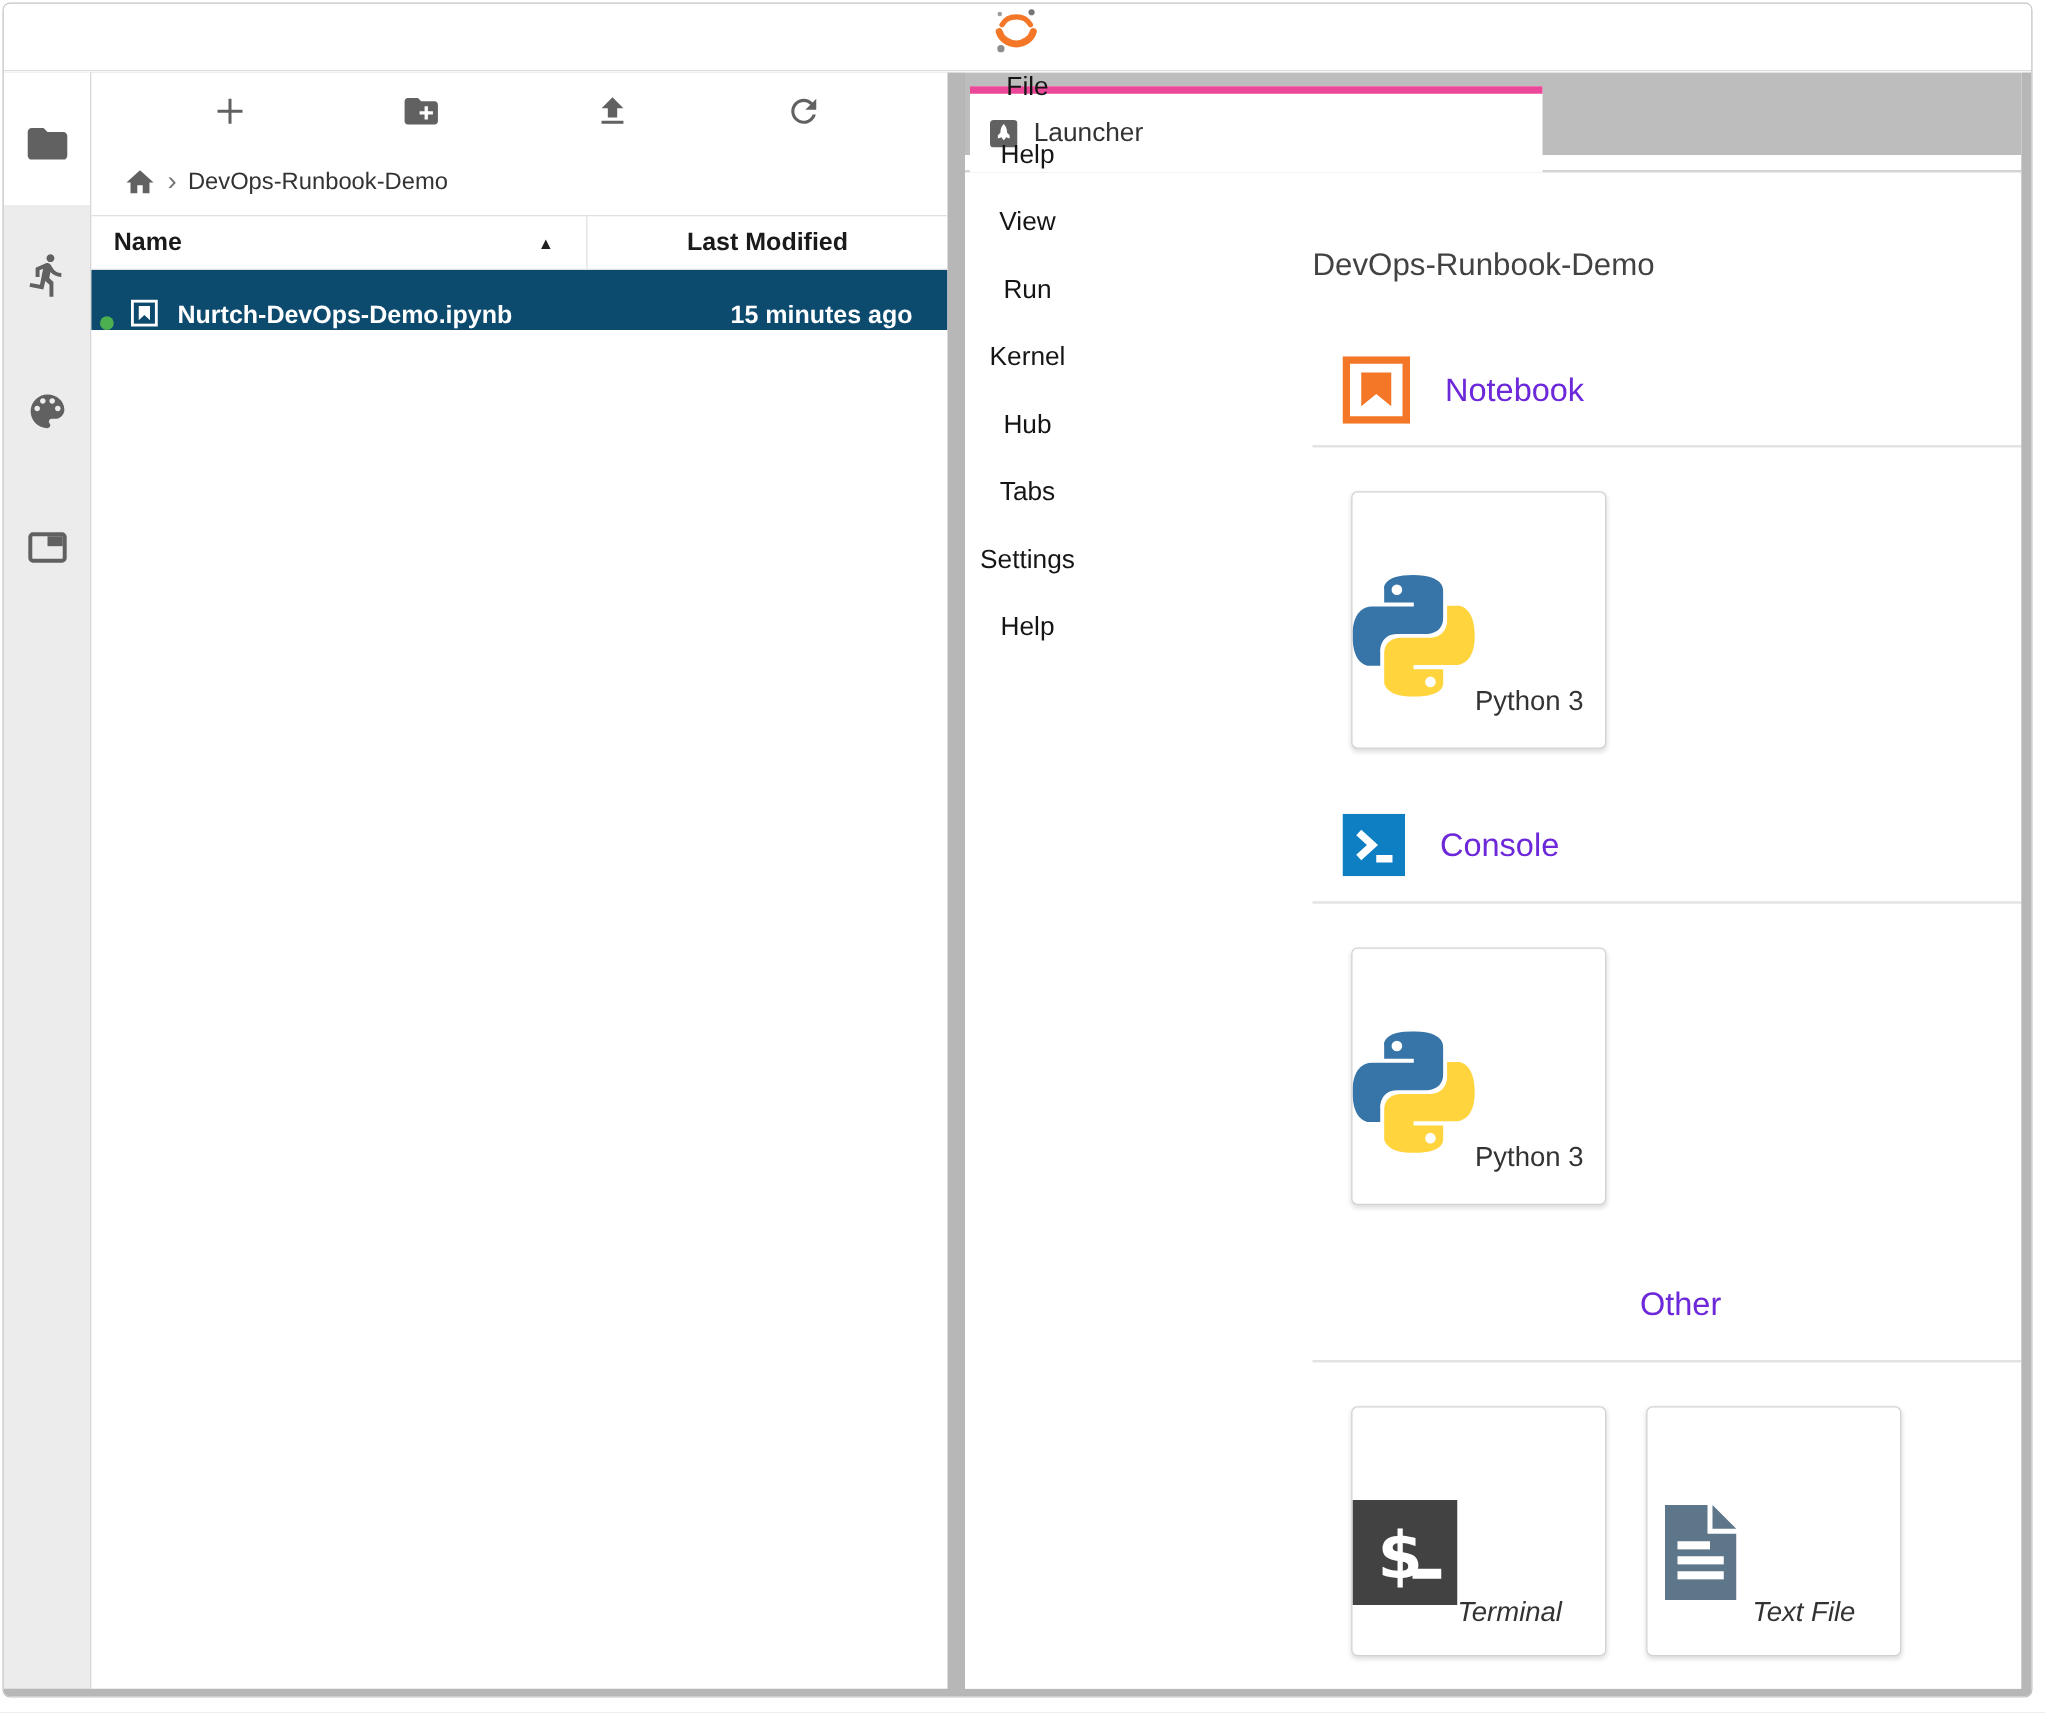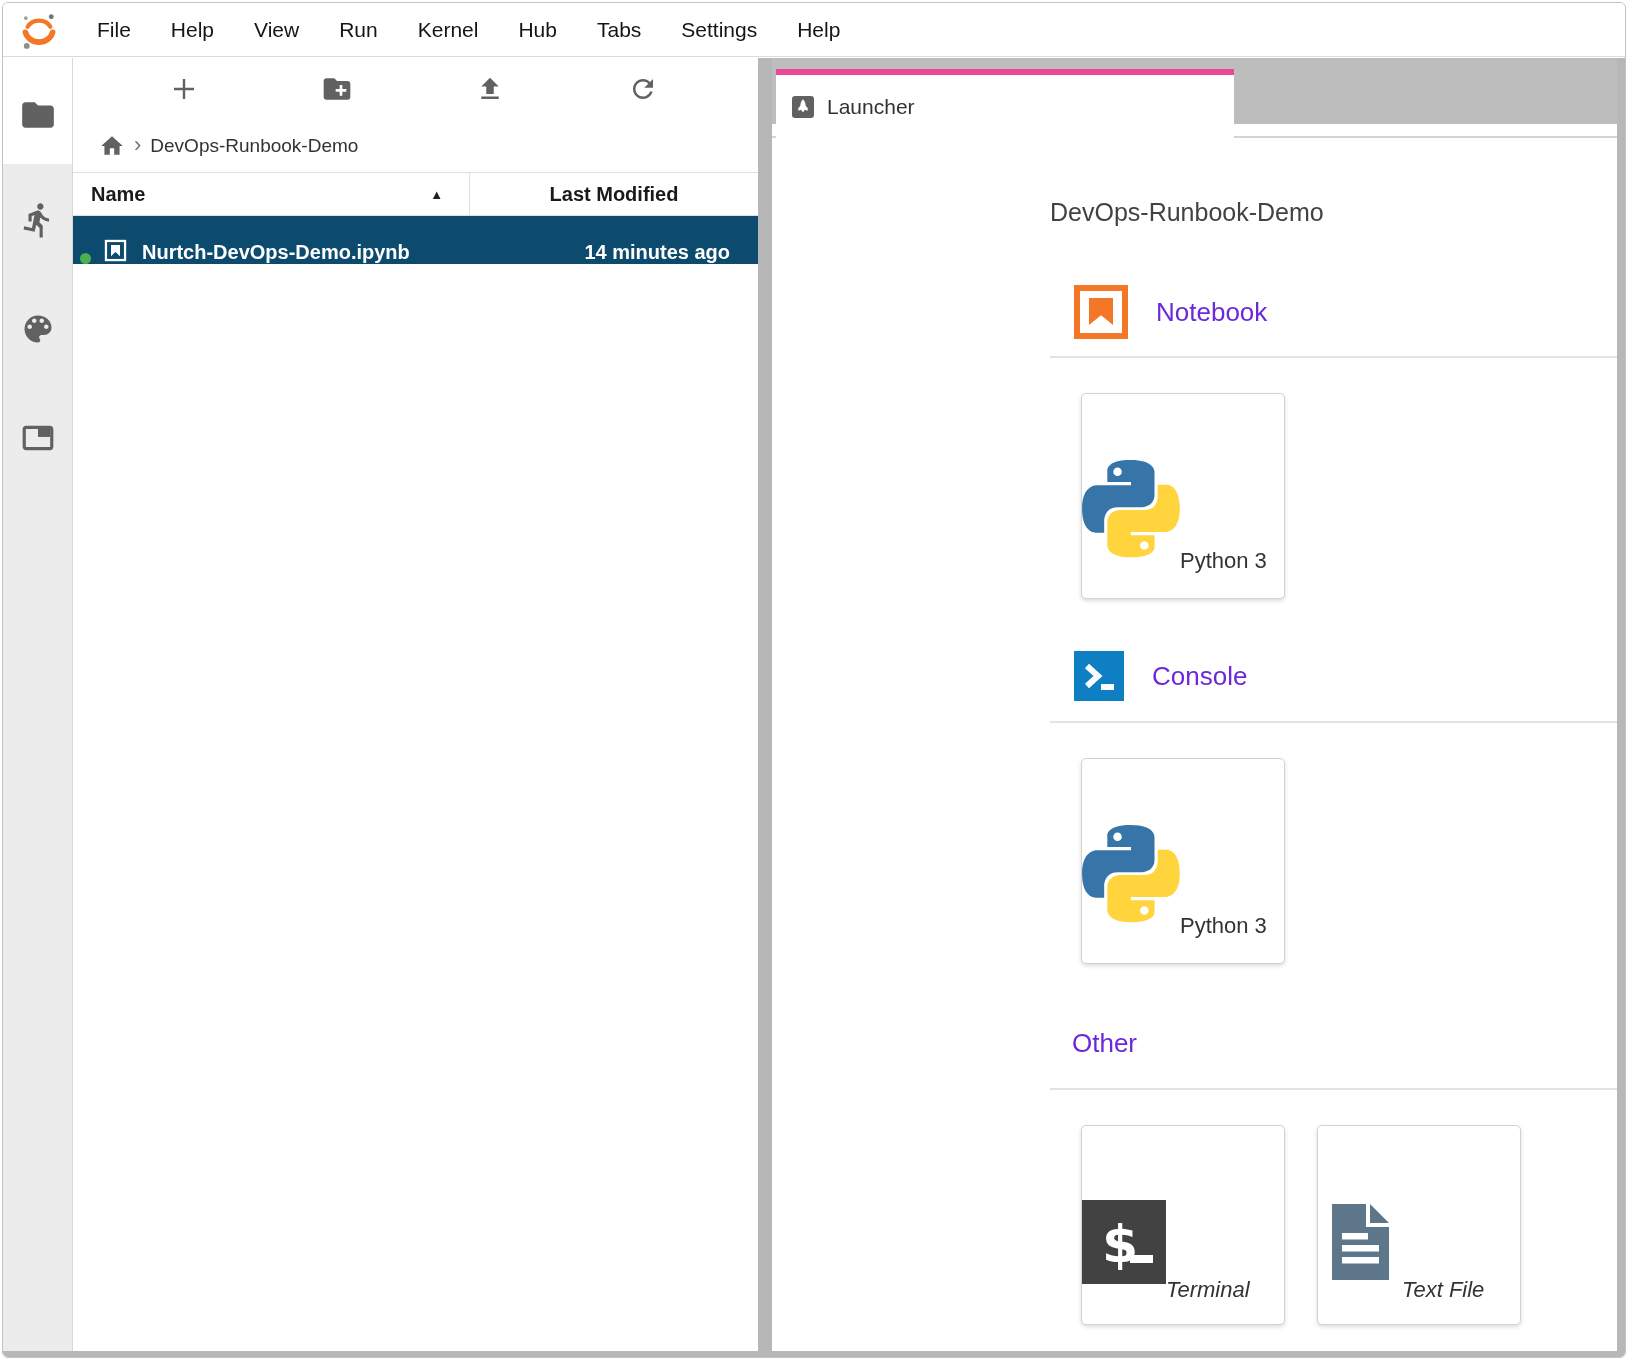--- a/index.html
+++ b/index.html
@@ -2,21 +2,21 @@
 <html><head>
 <meta charset="utf-8">
 <style>
   * { margin:0; padding:0; box-sizing:border-box; }
   html,body { width:1636px; height:1370px; background:#fff; font-family:"Liberation Sans","DejaVu Sans",sans-serif; }
   .window { position:absolute; left:2px; top:2px; width:1624px; height:1356px;
             border:1px solid #c2c2c2; border-radius:6px; overflow:hidden; background:#fff; }
 
   
   .menubar { position:absolute; left:0; top:0; right:0; height:54px; background:#fff;
-             border-bottom:1px solid #dcdcdc; display:flex; align-items:center; padding-left:16px; z-index:5; }
+             border-bottom:1px solid #dcdcdc; display:flex; align-items:center; padding-left:16px; z-index:5;flex-direction:column; }
   .menubar .logo { width:40px; height:40px; margin-right:18px; }
   .menu-item { font-size:21px; color:#151515; padding:0 20px; line-height:54px; cursor:default; }
 
   
   .app { position:absolute; left:0; top:55px; right:0; bottom:0; background:#b7b7b7; }
 
   
   .activitybar { position:absolute; left:0; top:0; width:70px; height:1293px; background:#ececec;
                  border-right:1px solid #d8d8d8; }
   .activitybar .active-block { position:absolute; left:0; top:0; width:69px; height:106px; background:#fff; }
@@ -184,21 +184,21 @@
 
       <div class="fb-row">
         <span class="run-dot"></span>
         <span class="nb-icon">
           <svg viewBox="0 0 24 24" width="27" height="27">
             <rect x="3.5" y="3.5" width="17" height="17" fill="none" stroke="#fff" stroke-width="2"></rect>
             <path d="M8 7h8v10l-4-3.6L8 17z" fill="#fff"></path>
           </svg>
         </span>
         <span class="fname">Nurtch-DevOps-Demo.ipynb</span>
-        <span class="fmod">14 minutes ago</span>
+        <span class="fmod">15 minutes ago</span>
       </div>
     </section>
 
     <section class="dock">
       <div class="tabbar">
         <div class="band"></div>
         <div class="dock-tab">
           <span>
             <svg viewBox="0 0 22 22" width="22" height="22">
               <rect width="22" height="22" rx="3" fill="#616161"></rect>
@@ -255,21 +255,21 @@
                   <path fill="#3775a9" d="M126.916.072c-64.832 0-60.784 28.115-60.784 28.115l.072 29.128h61.868v8.745H41.631S.145 61.355.145 126.77c0 65.417 36.21 63.097 36.21 63.097h21.61v-30.356s-1.165-36.21 35.632-36.21h61.362s34.475.557 34.475-33.319V33.97S194.67.072 126.916.072zM92.802 19.66a11.12 11.12 0 0 1 11.13 11.13 11.12 11.12 0 0 1-11.13 11.13 11.12 11.12 0 0 1-11.13-11.13 11.12 11.12 0 0 1 11.13-11.13z"></path>
                   <path fill="#ffd43c" d="M128.757 254.126c64.832 0 60.784-28.115 60.784-28.115l-.072-29.127H127.6v-8.745h86.441s41.486 4.705 41.486-60.712c0-65.416-36.21-63.096-36.21-63.096h-21.61v30.355s1.165 36.21-35.632 36.21h-61.362s-34.475-.557-34.475 33.32v56.013s-5.235 33.897 62.519 33.897zm34.114-19.586a11.12 11.12 0 0 1-11.13-11.131 11.12 11.12 0 0 1 11.13-11.13 11.12 11.12 0 0 1 11.13 11.13 11.12 11.12 0 0 1-11.13 11.13z"></path>
                 </svg>
               </span>
               <span class="card-label">Python 3</span>
             </div>
           </div>
         </div>
 
         <div class="section other">
-          <div class="section-header" style="margin-left:22px;">
+          <div class="section-header" style="margin-left:22px;justify-content:center;">
             <span class="section-label">Other</span>
           </div>
           <hr>
           <div class="cards">
             <div class="card">
               <span class="card-icon">
                 <svg viewBox="0 0 84 84" width="84" height="84">
                   <rect width="84" height="84" fill="#424242"></rect>
                   <text x="20" y="62" font-size="52" font-weight="bold" fill="#fff" font-family="'DejaVu Sans', sans-serif">$</text>
                   <rect x="48" y="55" width="23" height="8" fill="#fff"></rect>

